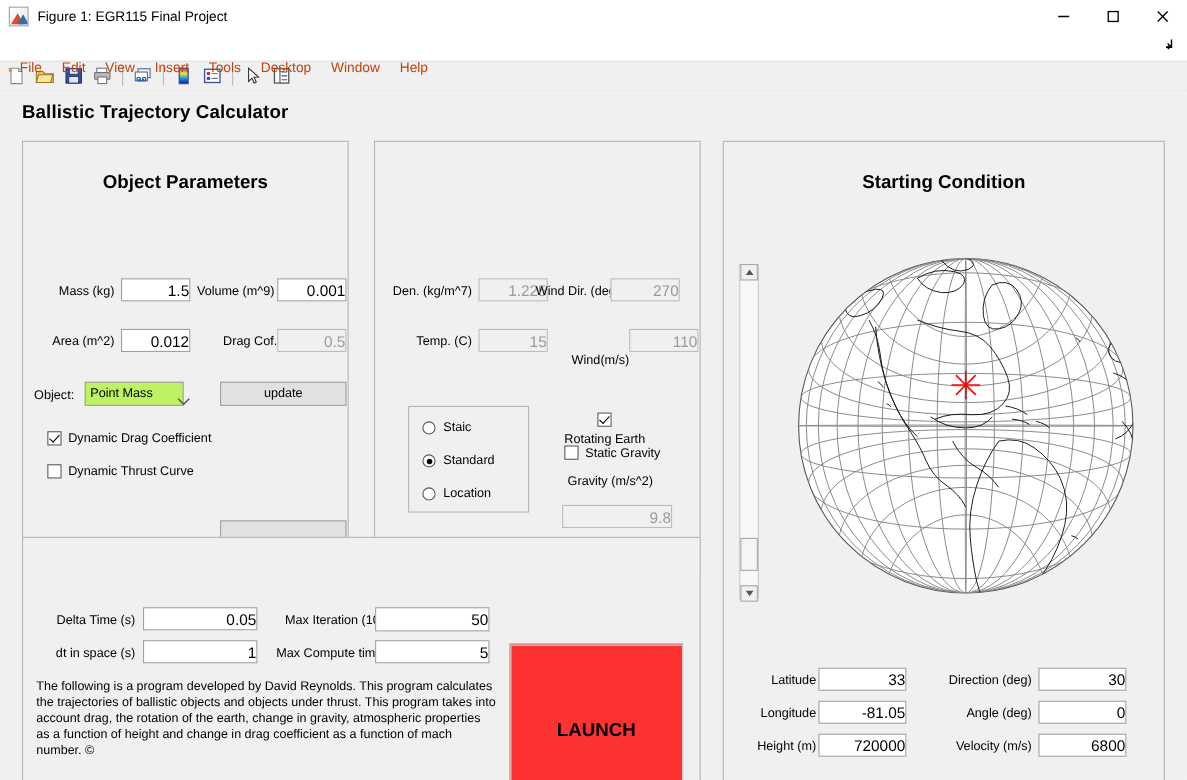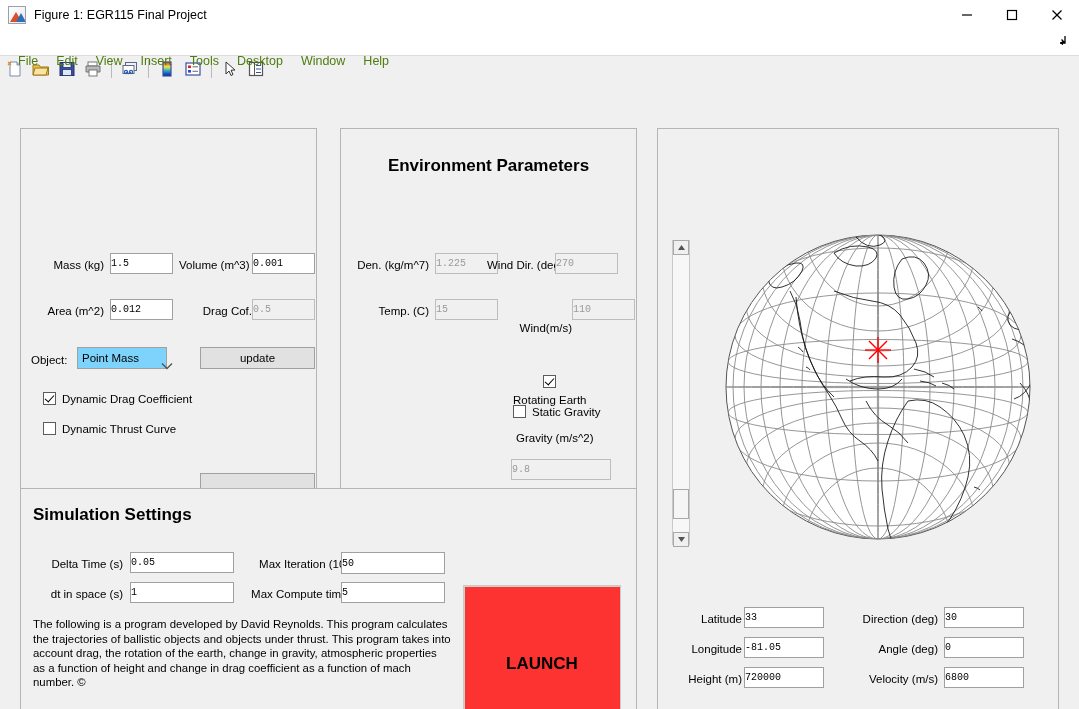--- a/index.html
+++ b/index.html
@@ -75,21 +75,21 @@
   .menubar {
     height: 25px;
     background: #ffffff;
     display: flex;
     align-items: center;
     padding-left: 9px;
     position: relative;
   }
   .menu-item {
     font-size: 12.5px;
-    color: #4d7c0f;
+    color: #c2410c;
     padding: 2px 9px;
     cursor: default;
     margin-top: 36px;
   }
   .menu-dock {
     position: absolute;
     right: 10px;
     top: 4px;
     width: 14px; height: 14px;
   }
@@ -152,24 +152,24 @@
     color: #000;
     white-space: nowrap;
   }
   .lbl.r { text-align: right; }
 
   .tf {
     position: absolute;
     box-sizing: border-box;
     background: #ffffff;
     border: 1px solid #a0a0a0;
-    font-family: Liberation Mono, monospace;
-    font-size: 10px;
-    color: #000;
-    text-align: left;
+    font-family: Liberation Sans, sans-serif;
+    font-size: 14px;
+    color: #000;
+    text-align: right;
     padding: 0;
     outline: none;
   }
   .tf.dis {
     background: #f0f0f0;
     color: #9a9a9a;
     border: 1px solid #bdbdbd;
   }
 
   .btn {
@@ -245,21 +245,21 @@
   .group-box {
     position: absolute;
     box-sizing: border-box;
     border: 1px solid #b5b5b5;
     background: #f0f0f0;
   }
 
   select.dd {
     position: absolute;
     box-sizing: border-box;
-    background: #7dd3fc;
+    background: #bef264;
     border: 1px solid #a0a0a0;
     font-family: "Liberation Sans", sans-serif;
     font-size: 11.5px;
     color: #000;
     padding-left: 4px;
     outline: none;
     -webkit-appearance: none;
     appearance: none;
     cursor: default;
   }
@@ -440,27 +440,29 @@
       <line x1="7.5" y1="2.5" x2="7.5" y2="15.5" stroke="#555" stroke-width="1"></line>
       <line x1="9" y1="5.5" x2="14" y2="5.5" stroke="#3b4fa0" stroke-width="1"></line>
       <line x1="9" y1="9" x2="14" y2="9" stroke="#3b4fa0" stroke-width="1"></line>
       <line x1="9" y1="12.5" x2="14" y2="12.5" stroke="#3b4fa0" stroke-width="1"></line>
     </svg>
   </div>
 </div>
 
 <div class="figure">
 
+  <div class="page-title">Ballistic Trajectory Calculator</div>
 
   <div class="panel" style="left:20px; top:46px; width:297px; height:394px;">
+    <div class="panel-title" style="margin-top:27px;">Object Parameters</div>
 
     <span class="lbl r" style="left:8px; top:130px; width:75px;">Mass (kg)</span>
     <input class="tf" style="left: 89px; top: 124px; width: 63px; height: 21px;" value="1.5">
 
-    <span class="lbl" style="left:158px; top:130px;">Volume (m^3)</span>
+    <span class="lbl" style="left:158px; top:130px;">Volume (m^9)</span>
     <input class="tf" style="left: 231px; top: 124px; width: 63px; height: 21px;" value="0.001">
 
     <span class="lbl r" style="left:8px; top:176px; width:75px;">Area (m^2)</span>
     <input class="tf" style="left: 89px; top: 170px; width: 63px; height: 21px;" value="0.012">
 
     <span class="lbl r" style="left:158px; top:176px; width:73px;">Drag Cof.</span>
     <input class="tf dis" style="left: 231px; top: 170px; width: 63px; height: 21px;" disabled="" value="0.5">
 
     <span class="lbl" style="left:10px; top:225px;">Object:</span>
     <div class="dd-wrap" style="left:56px; top:218px; width:90px; height:22px;">
@@ -482,52 +484,66 @@
     <div class="cbx-row" style="left:22px; top:293px;">
       <span class="cbx"></span>
       <span>Dynamic Thrust Curve</span>
     </div>
 
     <span class="lbl" style="left:22px; top:363px;">Generate Random Values:</span>
     <div class="btn" style="left:179px; top:344px; width:115px; height:41px;">Randomize</div>
   </div>
 
   <div class="panel" style="left:340px; top:46px; width:297px; height:394px;">
-    <div class="panel-title" style="margin-top:27px;">Environment Parameters</div>
 
     <span class="lbl r" style="left:2px; top:130px; width:86px;">Den. (kg/m^7)</span>
     <input class="tf dis" style="left: 94px; top: 124px; width: 63px; height: 21px;" disabled="" value="1.225">
 
     <span class="lbl" style="left:146px; top:130px;">Wind Dir. (deg)</span>
     <input class="tf dis" style="left: 214px; top: 124px; width: 63px; height: 21px;" disabled="" value="270">
 
     <span class="lbl r" style="left:2px; top:176px; width:86px;">Temp. (C)</span>
     <input class="tf dis" style="left: 94px; top: 170px; width: 63px; height: 21px;" disabled="" value="15">
 
     <span class="lbl r" style="left:146px; top:193px; width:85px;">Wind(m/s)</span>
     <input class="tf dis" style="left: 231px; top: 170px; width: 63px; height: 21px;" disabled="" value="110">
 
+    <div class="group-box" style="left:30px; top:240px; width:110px; height:97px;">
+      <div class="rad-row" style="left:12px; top:13px;">
+        <span class="rad"></span>
+        <span>Staic</span>
+      </div>
+      <div class="rad-row" style="left:12px; top:43px;">
+        <span class="rad on"></span>
+        <span>Standard</span>
+      </div>
+      <div class="rad-row" style="left:12px; top:73px;">
+        <span class="rad"></span>
+        <span>Location</span>
+      </div>
+    </div>
 
     <div class="cbx-row" style="left:172px; top:246px;flex-direction:column;">
       <span class="cbx on"></span>
       <span>Rotating Earth</span>
     </div>
     <div class="cbx-row" style="left:172px; top:276px;">
       <span class="cbx"></span>
       <span>Static Gravity</span>
     </div>
 
     <span class="lbl" style="left:175px; top:303px;">Gravity (m/s^2)</span>
     <input class="tf dis" style="left: 170px; top: 330px; width: 100px; height: 21px;" disabled="" value="9.8">
 
     <span class="lbl r" style="left:35px; top:374px; width:120px;">Location ID:</span>
     <input class="tf dis" style="left: 170px; top: 368px; width: 100px; height: 21px;" disabled="" value="JAX">
   </div>
 
   <div class="panel" style="left:657px; top:46px; width:402px; height:644px;">
+    <div class="panel-title" style="margin-top:27px;">Starting Condition</div>
 
     <div class="sbar" style="left:14px; top:111px; width:18px; height:305px;">
       <div class="sbar-btn" style="top:-1px;">
         <svg width="9" height="7" viewBox="0 0 9 7">
             <path d="M4.5 1 L8 6 L1 6 Z" fill="#555"></path>
           </svg>
       </div>
       <div class="sbar-thumb" style="top:248px; height:30px;"></div>
       <div class="sbar-btn" style="top:291px;">
         <svg width="9" height="7" viewBox="0 0 9 7">
@@ -631,21 +647,20 @@
 
     <span class="lbl r" style="left:4px; top:544px; width:80px;">Height (m)</span>
     <input class="tf" style="left: 86px; top: 538px; width: 80px; height: 21px;" value="720000">
 
     <span class="lbl r" style="left:174px; top:544px; width:106px;">Velocity (m/s)</span>
     <input class="tf" style="left: 286px; top: 538px; width: 80px; height: 21px;" value="6800">
 
   </div>
 
   <div class="panel" style="left:20px; top:406px; width:617px; height:284px;">
-    <div class="panel-title" style="text-align:left; margin-left:12px; margin-top:16px;">Simulation Settings</div>
 
     <span class="lbl r" style="left:10px; top:69px; width:92px;">Delta Time (s)</span>
     <input class="tf" style="left: 109px; top: 63px; width: 104px; height: 21px;" value="0.05">
 
     <span class="lbl r" style="left:215px; top:69px; width:125px;">Max Iteration (10^3)</span>
     <input class="tf" style="left: 320px; top: 63px; width: 104px; height: 22px;" value="50">
 
     <span class="lbl r" style="left:10px; top:99px; width:92px;">dt in space (s)</span>
     <input class="tf" style="left: 109px; top: 93px; width: 104px; height: 21px;" value="1">
 

